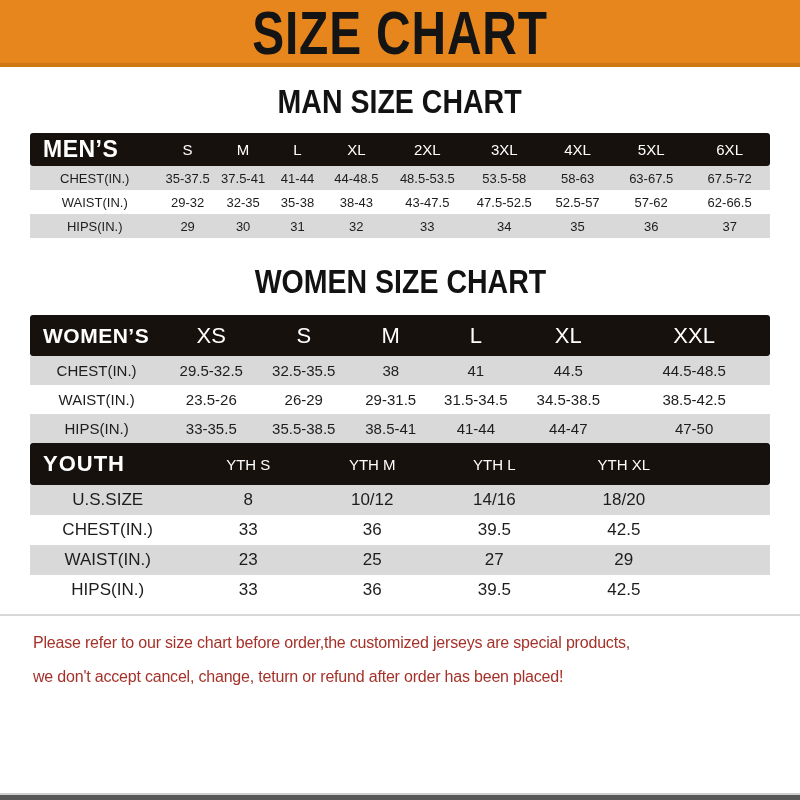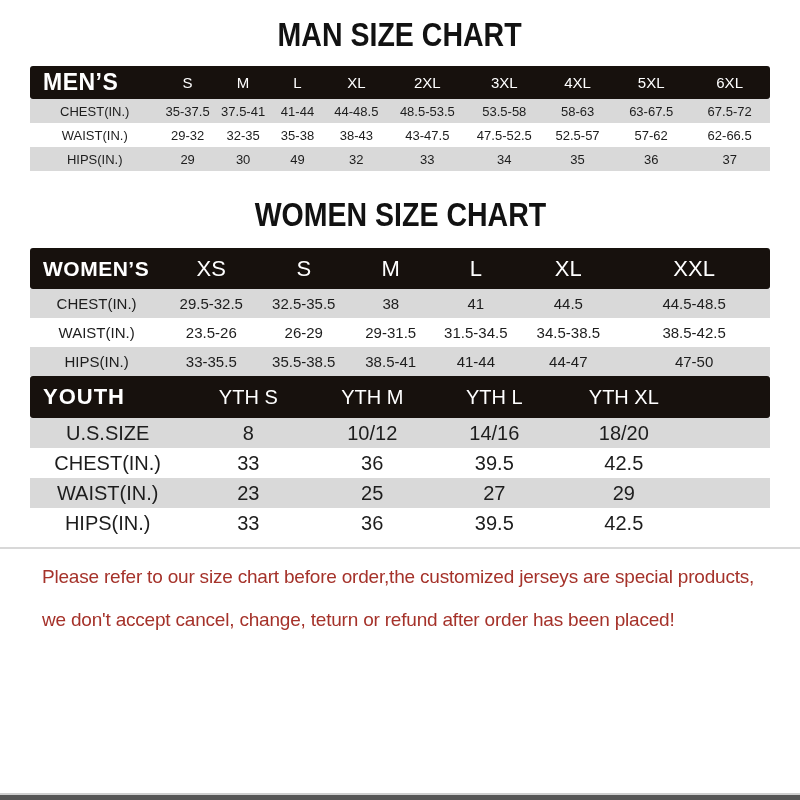--- a/index.html
+++ b/index.html
@@ -55,42 +55,45 @@
   tbody tr:nth-child(even) { background: #ffffff; }
 
   .men-table thead th { height: 33px; font-size: 15px; }
   .men-table thead th:first-child { font-size: 23px; letter-spacing: 0.5px; }
   .men-table tbody td { height: 24px; font-size: 13px; }
 
   .women-table thead th { height: 41px; font-size: 22px; }
   .women-table thead th:first-child { font-size: 21px; letter-spacing: 0.5px; }
   .women-table tbody td { height: 29px; font-size: 15px; }
 
-  .youth-table thead th { height: 42px; font-size: 20px; }
+  .youth-table thead th { height: 42px; font-size: 15px; }
   .youth-table thead th:first-child { font-size: 22px; letter-spacing: 1px; margin-top: 12px; }
-  .youth-table tbody td { height: 30px; font-size: 20px; }
+  .youth-table tbody td { height: 30px; font-size: 17px; }
 
   
   .divider { width: 800px; height: 2px; background: #d8d8d8; margin-top: 9px; }
   .note { margin: 11px 0 0 30px; }
   .note p {
-    margin: 12px; font-size: 19px; line-height: 31px;
+    margin: 3px; font-size: 16px; line-height: 31px;
     color: #A5322A; letter-spacing: -0.2px;
   }
   .bottom-strip {
     position: absolute; bottom: 0; left: 0;
     width: 800px; height: 7px;
     background: #565656; border-top: 2px solid #cfcfcf;
   }
 </style>
 </head>
 <body>
 
 <div class="page">
 
+  <header class="banner">
+    <span class="banner-title">SIZE CHART</span>
+  </header>
 
   <section>
     <h2 class="section-heading heading-men"><span class="heading-text">MAN SIZE CHART</span></h2>
     <table class="men-table">
         <colgroup>
           <col style="width: 17.5%;">
           <col style="width: 7.6%;">
           <col style="width: 7.4%;">
           <col style="width: 7.3%;">
           <col style="width: 8.6%;">
@@ -136,21 +139,21 @@
             <td>43-47.5</td>
             <td>47.5-52.5</td>
             <td>52.5-57</td>
             <td>57-62</td>
             <td>62-66.5</td>
           </tr>
           <tr>
             <td>HIPS(IN.)</td>
             <td>29</td>
             <td>30</td>
-            <td>49</td>
+            <td>31</td>
             <td>32</td>
             <td>33</td>
             <td>34</td>
             <td>35</td>
             <td>36</td>
             <td>37</td>
           </tr>
         </tbody>
       </table>
   </section>

